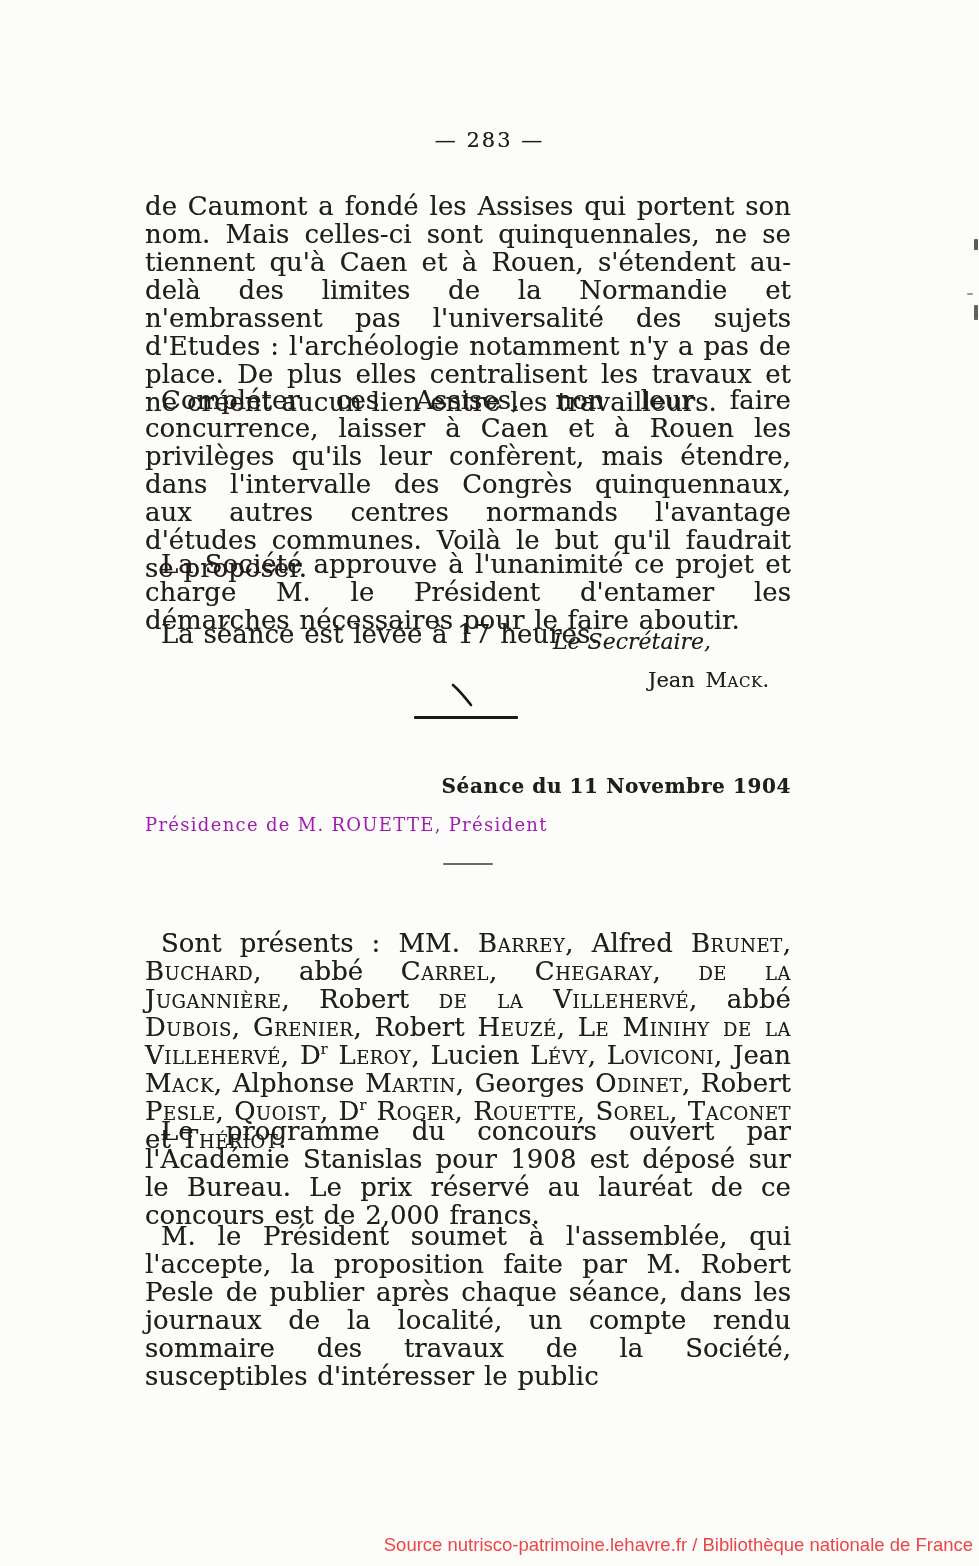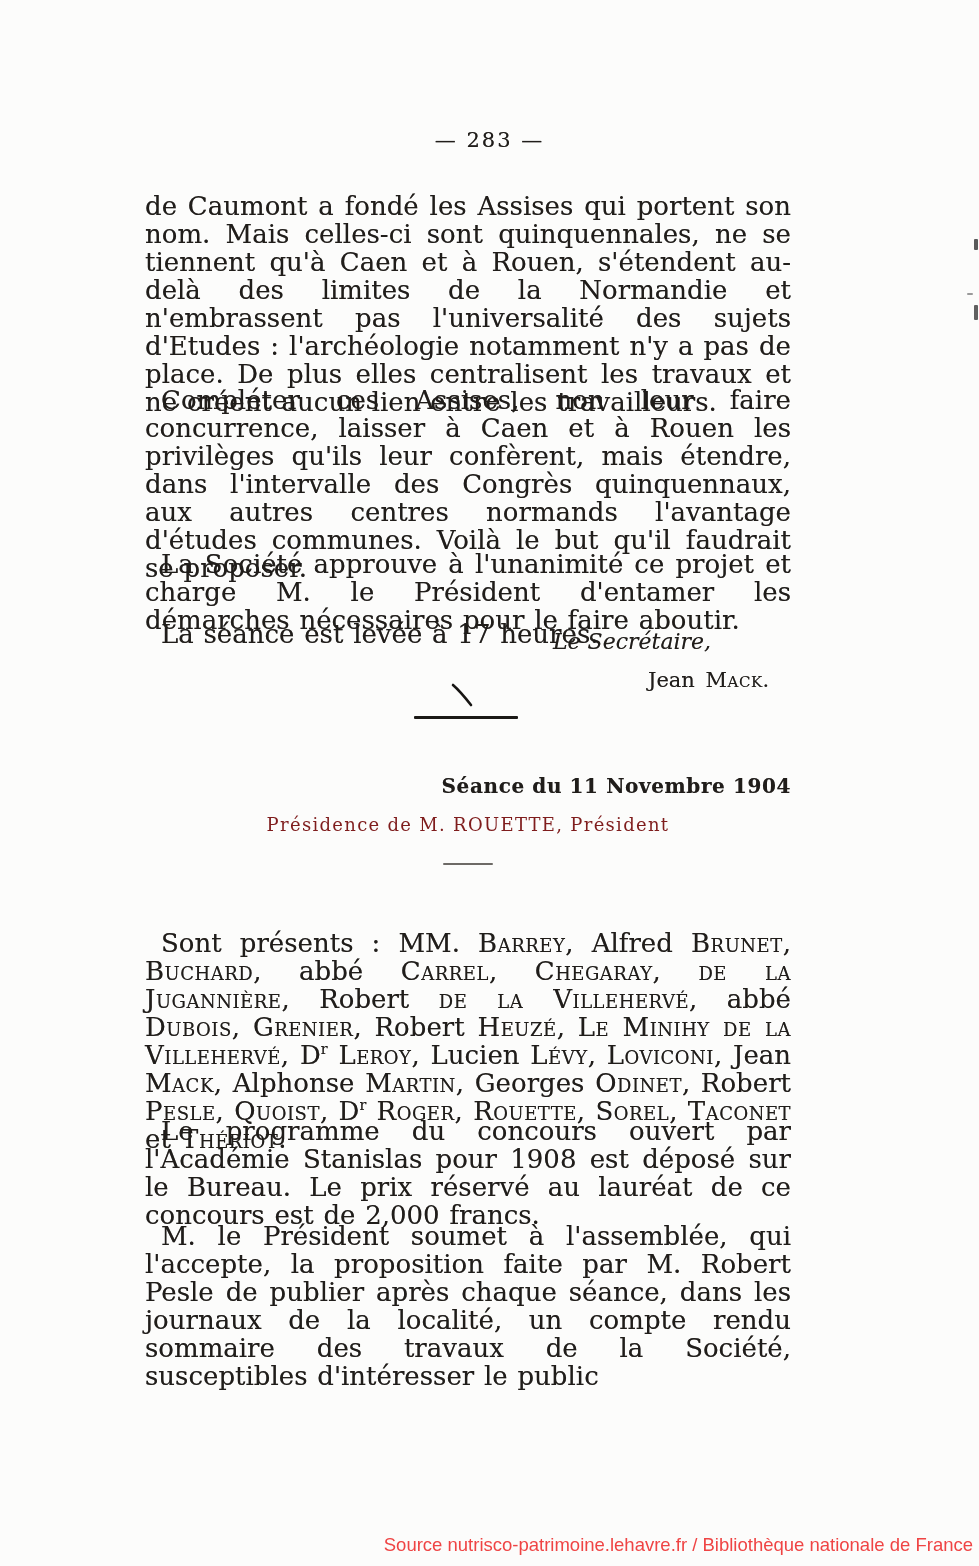--- a/index.html
+++ b/index.html
@@ -59,24 +59,23 @@
   .session-heading {
     top: 774px; left: 145px; width: 646px;
     text-align: right;
     font-weight: bold;
     font-size: 20px;
     letter-spacing: 0.6px;
     text-shadow: 0 0 0.5px rgba(20,18,15,.5);
   }
   .session-presidence {
     top: 814px; left: 145px; width: 646px;
-    text-align: center;
     font-size: 18px;
     letter-spacing: 1.3px;
-    color: #7f1d1d;
+    color: #a21caf;
   }
   .section-divider {
     top: 863px; left: 443px; width: 50px; height: 2px;
     background: #6d6a66; border-radius: 1px;
   }
 
   .attendees { word-spacing: 2px; }
 
   .source-footer {
     top: 1534px; left: 0; width: 973px;

